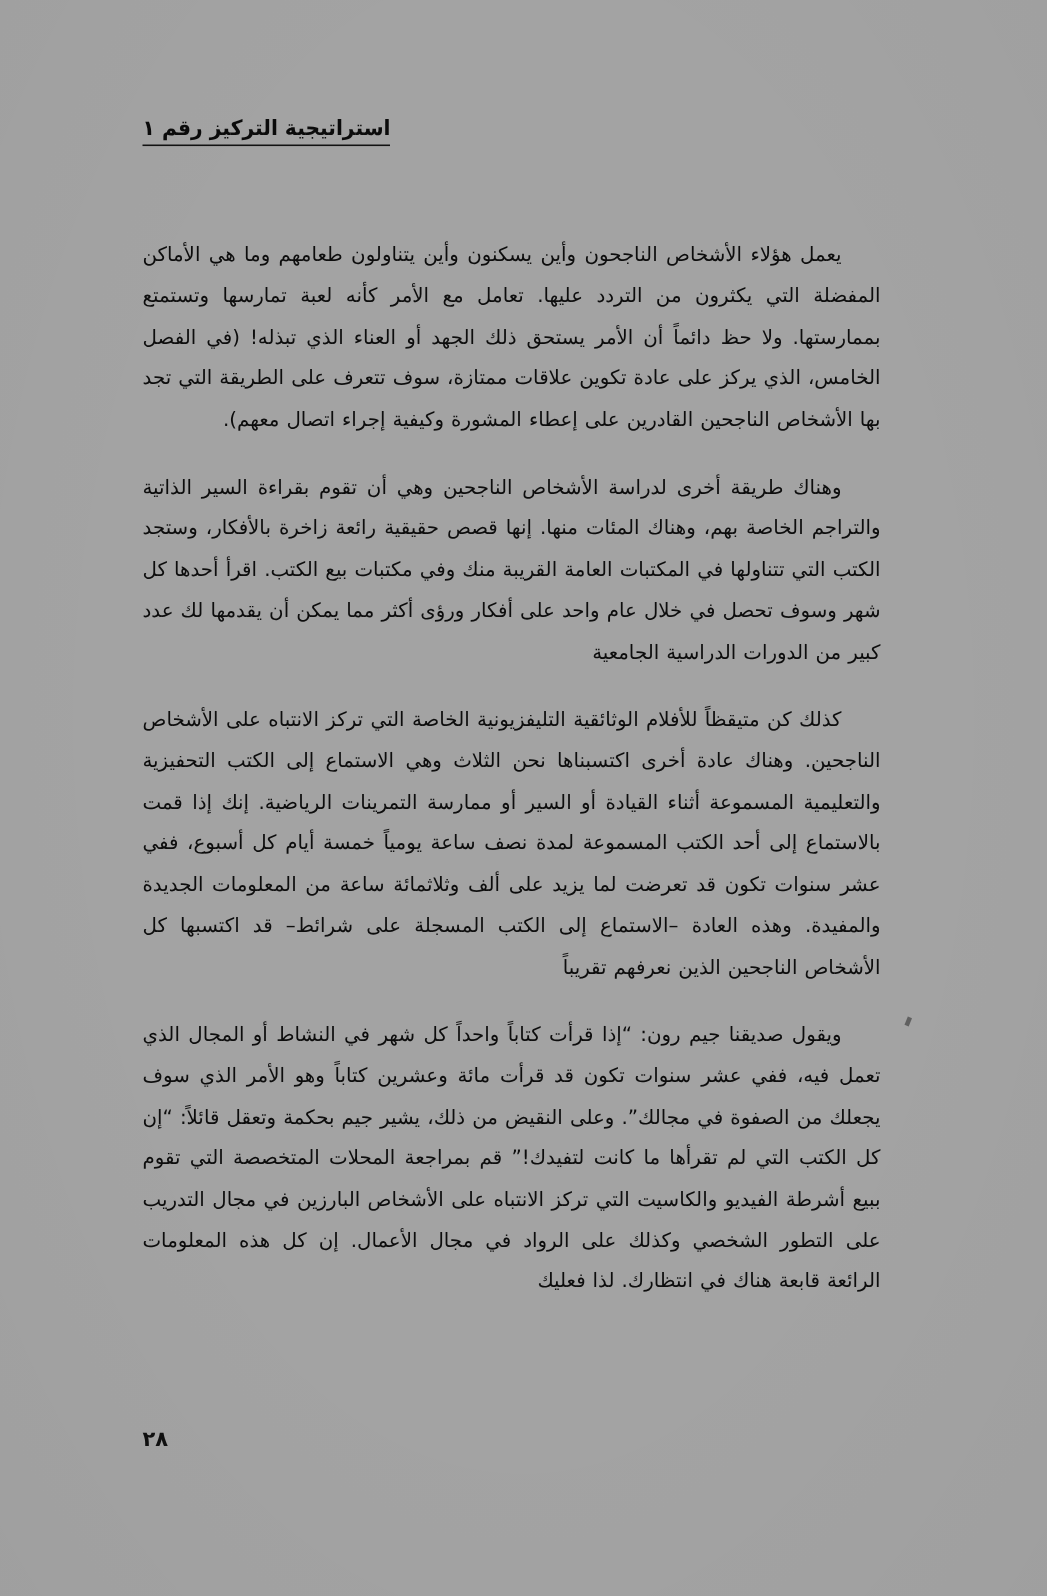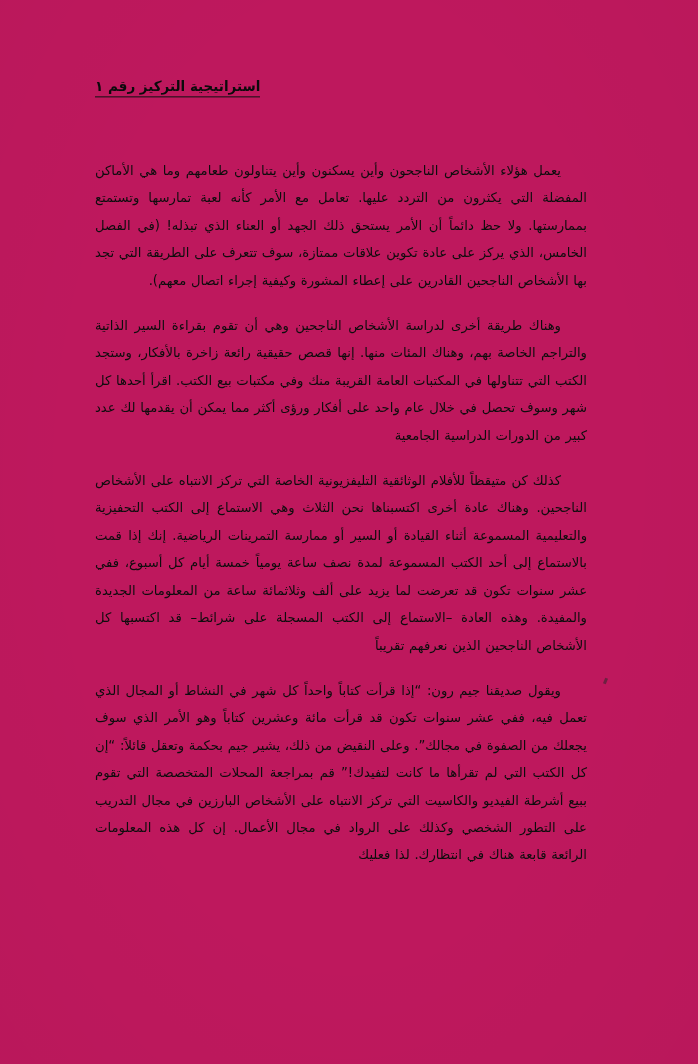--- a/index.html
+++ b/index.html
@@ -11,21 +11,21 @@
     height: 1064px;
     background: #ffffff;
     font-family: "DejaVu Sans", sans-serif;
     overflow: hidden;
   }
 
   #page {
     position: relative;
     width: 698px;
     height: 1064px;
-    background: #be185d;
+    background: #a3a3a3;
     box-sizing: border-box;
   }
 
   
   #scan-tint {
     position: absolute;
     inset: 0;
     background:
       radial-gradient(ellipse at 50% 45%, rgba(255,255,255,0) 55%, rgba(0,0,0,0.022) 100%);
     pointer-events: none;
@@ -138,18 +138,21 @@
       <p class="para">يعمل هؤلاء الأشخاص الناجحون وأين يسكنون وأين يتناولون طعامهم وما هي الأماكن المفضلة التي يكثرون من التردد عليها. تعامل مع الأمر كأنه لعبة تمارسها وتستمتع بممارستها. ولا حظ دائماً أن الأمر يستحق ذلك الجهد أو العناء الذي تبذله! (في الفصل الخامس، الذي يركز على عادة تكوين علاقات ممتازة، سوف تتعرف على الطريقة التي تجد بها الأشخاص الناجحين القادرين على إعطاء المشورة وكيفية إجراء اتصال معهم).</p>
 
       <p class="para tail-right">وهناك طريقة أخرى لدراسة الأشخاص الناجحين وهي أن تقوم بقراءة السير الذاتية والتراجم الخاصة بهم، وهناك المئات منها. إنها قصص حقيقية رائعة زاخرة بالأفكار، وستجد الكتب التي تتناولها في المكتبات العامة القريبة منك وفي مكتبات بيع الكتب. اقرأ أحدها كل شهر وسوف تحصل في خلال عام واحد على أفكار ورؤى أكثر مما يمكن أن يقدمها لك عدد كبير من الدورات الدراسية الجامعية</p>
 
       <p class="para tail-right">كذلك كن متيقظاً للأفلام الوثائقية التليفزيونية الخاصة التي تركز الانتباه على الأشخاص الناجحين. وهناك عادة أخرى اكتسبناها نحن الثلاث وهي الاستماع إلى الكتب التحفيزية والتعليمية المسموعة أثناء القيادة أو السير أو ممارسة التمرينات الرياضية. إنك إذا قمت بالاستماع إلى أحد الكتب المسموعة لمدة نصف ساعة يومياً خمسة أيام كل أسبوع، ففي عشر سنوات تكون قد تعرضت لما يزيد على ألف وثلاثمائة ساعة من المعلومات الجديدة والمفيدة. وهذه العادة –الاستماع إلى الكتب المسجلة على شرائط– قد اكتسبها كل الأشخاص الناجحين الذين نعرفهم تقريباً</p>
 
       <p class="para tail-right">ويقول صديقنا جيم رون: “إذا قرأت كتاباً واحداً كل شهر في النشاط أو المجال الذي تعمل فيه، ففي عشر سنوات تكون قد قرأت مائة وعشرين كتاباً وهو الأمر الذي سوف يجعلك من الصفوة في مجالك”. وعلى النقيض من ذلك، يشير جيم بحكمة وتعقل قائلاً: “إن كل الكتب التي لم تقرأها ما كانت لتفيدك!” قم بمراجعة المحلات المتخصصة التي تقوم ببيع أشرطة الفيديو والكاسيت التي تركز الانتباه على الأشخاص البارزين في مجال التدريب على التطور الشخصي وكذلك على الرواد في مجال الأعمال. إن كل هذه المعلومات الرائعة قابعة هناك في انتظارك. لذا فعليك</p>
 
     </div>
 
+    <div id="folio">
+      <span class="folio-num">٢٨</span>
+    </div>
 
   </div>
 
   <div class="scan-speck" style="left:604px; top:678px; width:3px; height:6px; transform:rotate(22deg);"></div>
 
 </div>
 
 </body></html>

